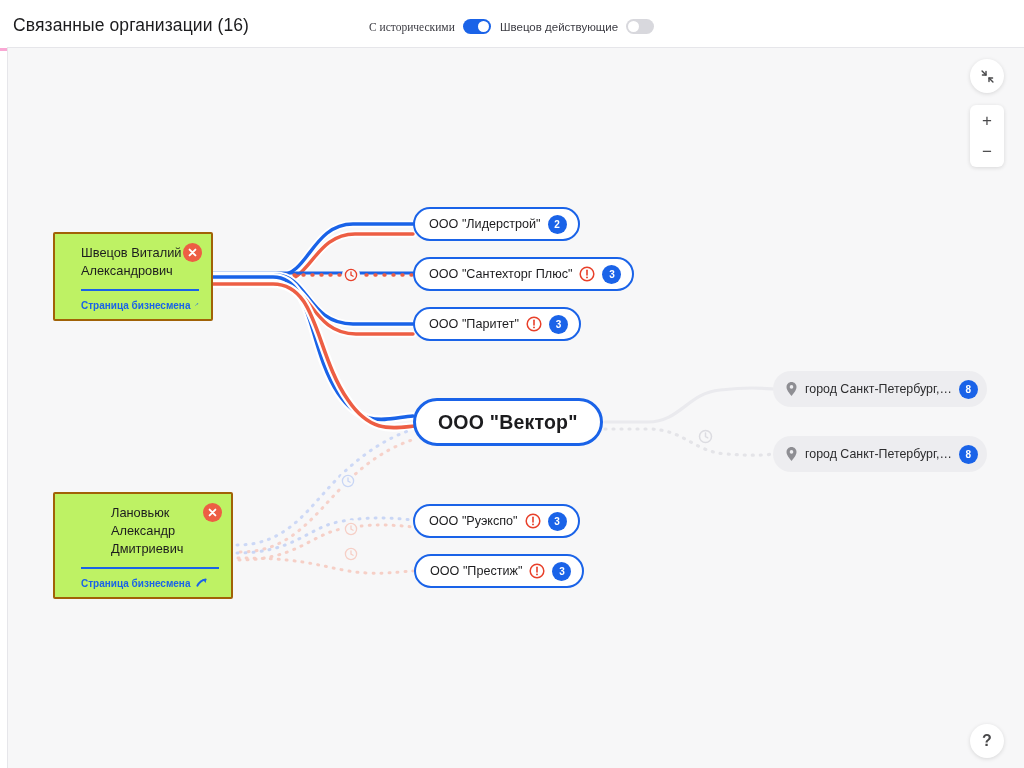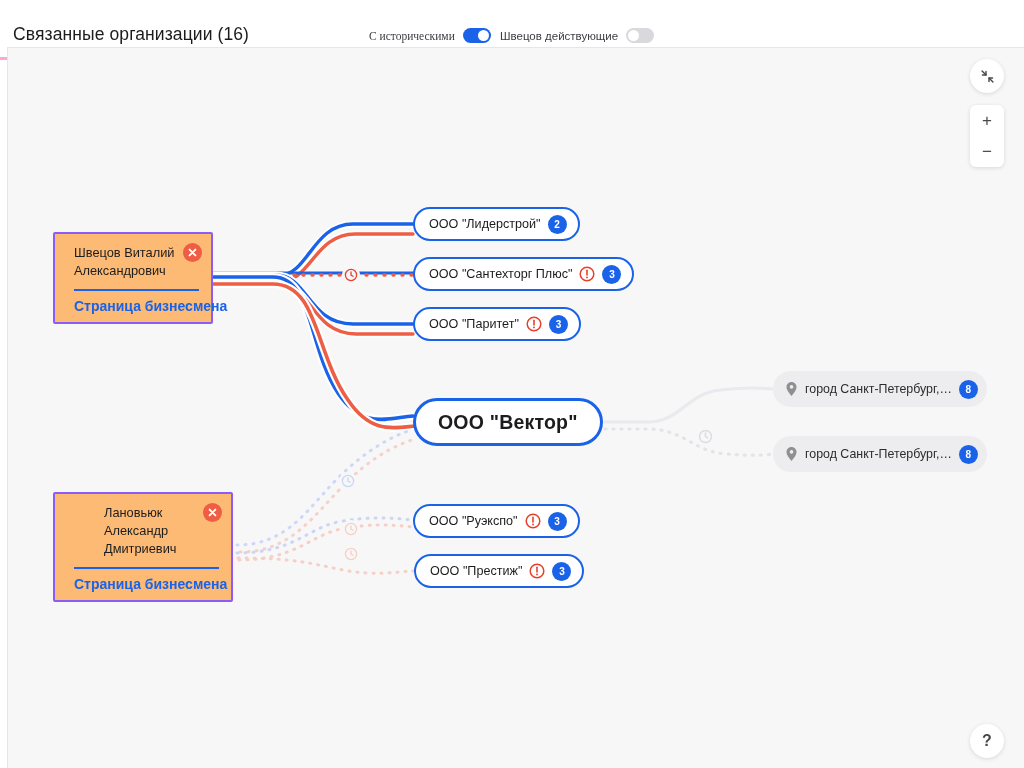--- a/index.html
+++ b/index.html
@@ -8,21 +8,21 @@
     width: 1024px; height: 768px;
     overflow: hidden;
     background: #ffffff;
     font-family: "Liberation Sans", "DejaVu Sans", sans-serif;
     -webkit-font-smoothing: antialiased;
   }
   #app { position: relative; width: 1024px; height: 768px; }
 
   
   .header {
-    position: absolute; left: 0; top: 13px;
+    position: absolute; left: 0; top: 4px;
     width: 849px; height: 47px;
     background: #ffffff;
     border-bottom: 3px solid #f9a8d4;
   }
   .header-title {
     position: absolute; left: 13px; top: 11px;
     font-size: 17.5px; color: #1c1c1e; letter-spacing: .1px;
     white-space: nowrap;
   }
   .toggle-group {
@@ -53,34 +53,34 @@
     background: #f7f7f8;
     border-left: 1px solid #e6e6ea;
     border-top: 1px solid #e6e6ea;
     overflow: hidden;
   }
   #edges { position: absolute; left: 0; top: 0; }
 
   
   .person-card {
     position: absolute;
-    background: #fdba74;
-    border: 2px solid #8b5cf6;
+    background: #bef264;
+    border: 2px solid #a16207;
     border-radius: 2px;
-    padding: 10px 12px 8px 19px;
+    padding: 10px 12px 8px 26px;
   }
   .person-name {
     font-size: 12.8px; color: #1c1c1e; line-height: 1.42;
     max-width: 132px;
   }
   .person-divider {
     height: 2px; background: #1a63e8; margin: 9px 0 7px 0;
   }
   .person-link {
-    font-size: 14px; font-weight: bold; color: #1a63e8;
+    font-size: 10px; font-weight: bold; color: #1a63e8;
     display: flex; align-items: flex-end; gap: 5px; white-space: nowrap;
   }
   .arrow-ne { display: inline-block; width: 13px; height: 13px; }
   .card-close {
     position: absolute;
     width: 19px; height: 19px; border-radius: 50%;
     background: #ed5e44;
     display: flex; align-items: center; justify-content: center;
   }
   .card-close svg { display: block; }

